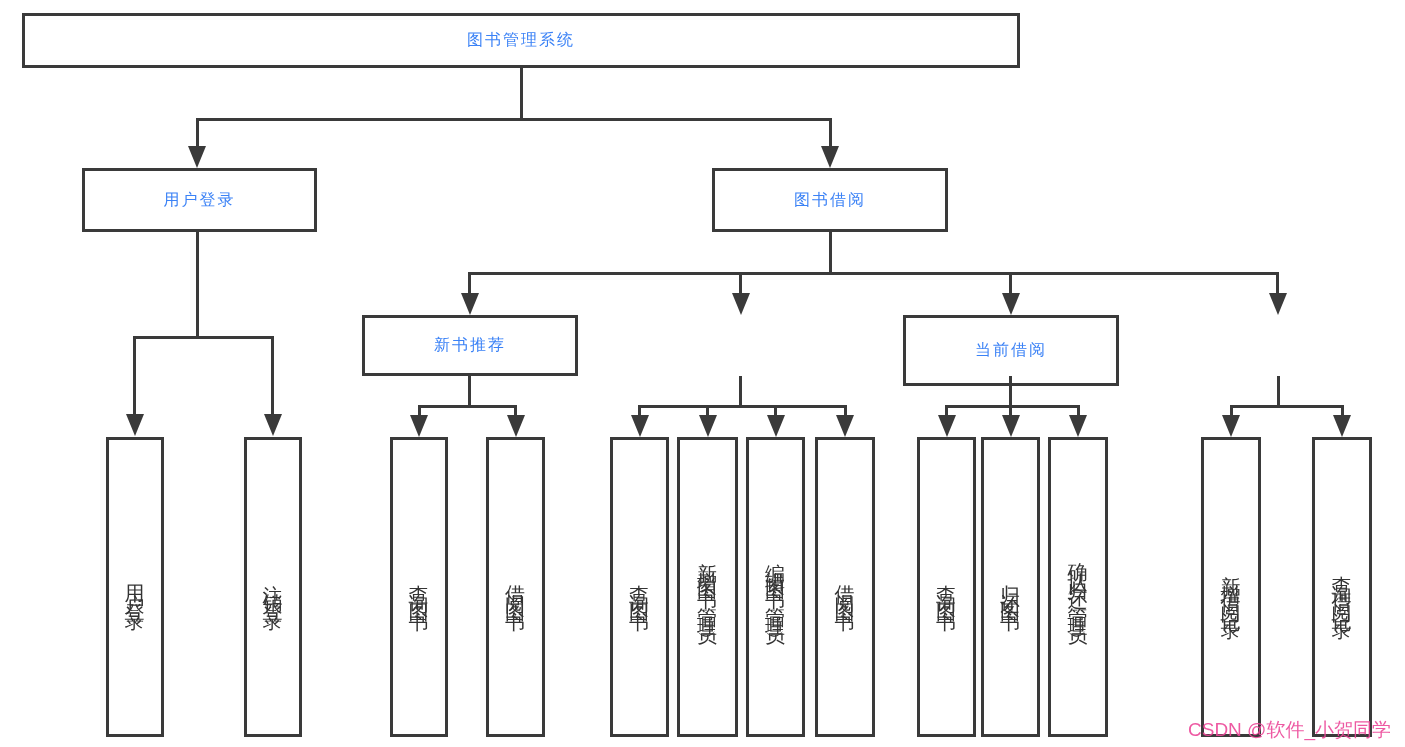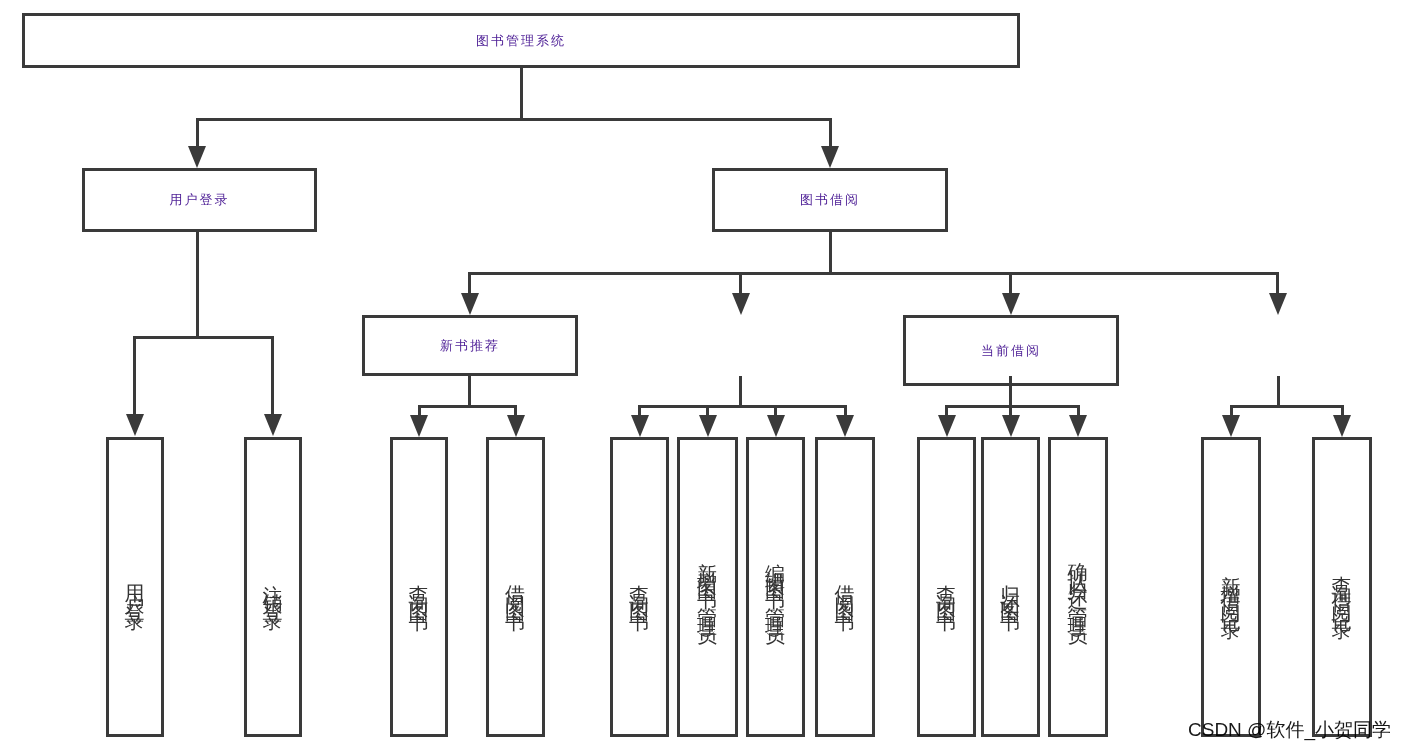--- a/index.html
+++ b/index.html
@@ -7,34 +7,34 @@
     position:relative; width:1405px; height:747px; overflow:hidden;
     background:#ffffff;
     font-family:"Liberation Sans","DejaVu Sans",sans-serif;
     color:#333333;
   }
   .node {
     position:absolute; box-sizing:border-box;
     border:3px solid #3a3a3a; background:#ffffff;
     display:flex; align-items:center; justify-content:center;
   }
-  .hlbl { font-size:13px; color:#4c1d95; letter-spacing:2px; white-space:nowrap; }
+  .hlbl { font-size:16px; color:#3b82f6; letter-spacing:2px; white-space:nowrap; }
   .vlbl {
     writing-mode:vertical-rl; text-orientation:mixed;
     font-size:20px; letter-spacing:9px; color:#333333; line-height:1;
   }
   .line { position:absolute; background:#3a3a3a; }
   .arrow {
     position:absolute; width:0; height:0;
     border-left:9px solid transparent; border-right:9px solid transparent;
     border-top:22px solid #3a3a3a;
   }
   #watermark {
     position:absolute; left:1188px; top:717px; z-index:5;
-    font-size:19px; color:#000000; opacity:0.9; white-space:nowrap;
+    font-size:19px; color:#ec4899; opacity:0.9; white-space:nowrap;
   }
 </style>
 </head>
 <body>
 
 <div id="stage">
 
   <div class="node" style="left:22px;top:13px;width:998px;height:55px">
     <span class="hlbl">图书管理系统</span>
   </div>

